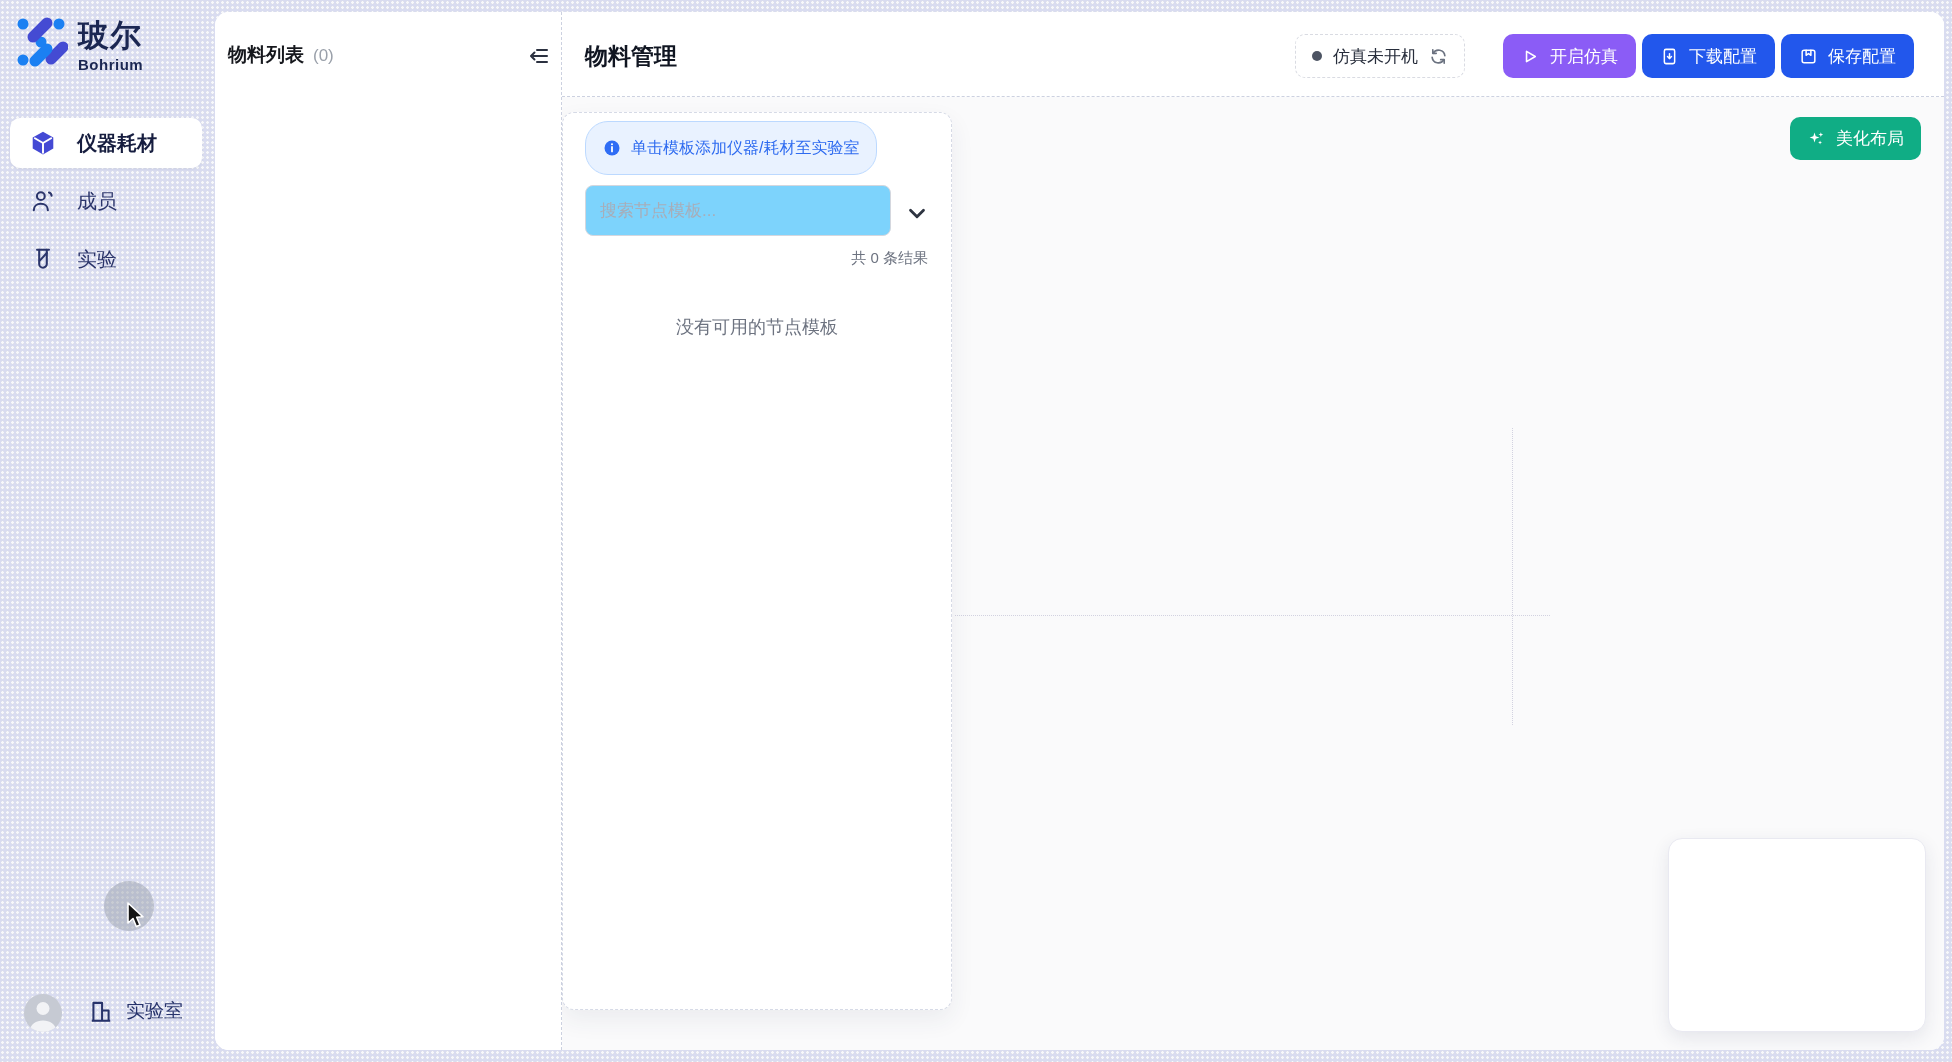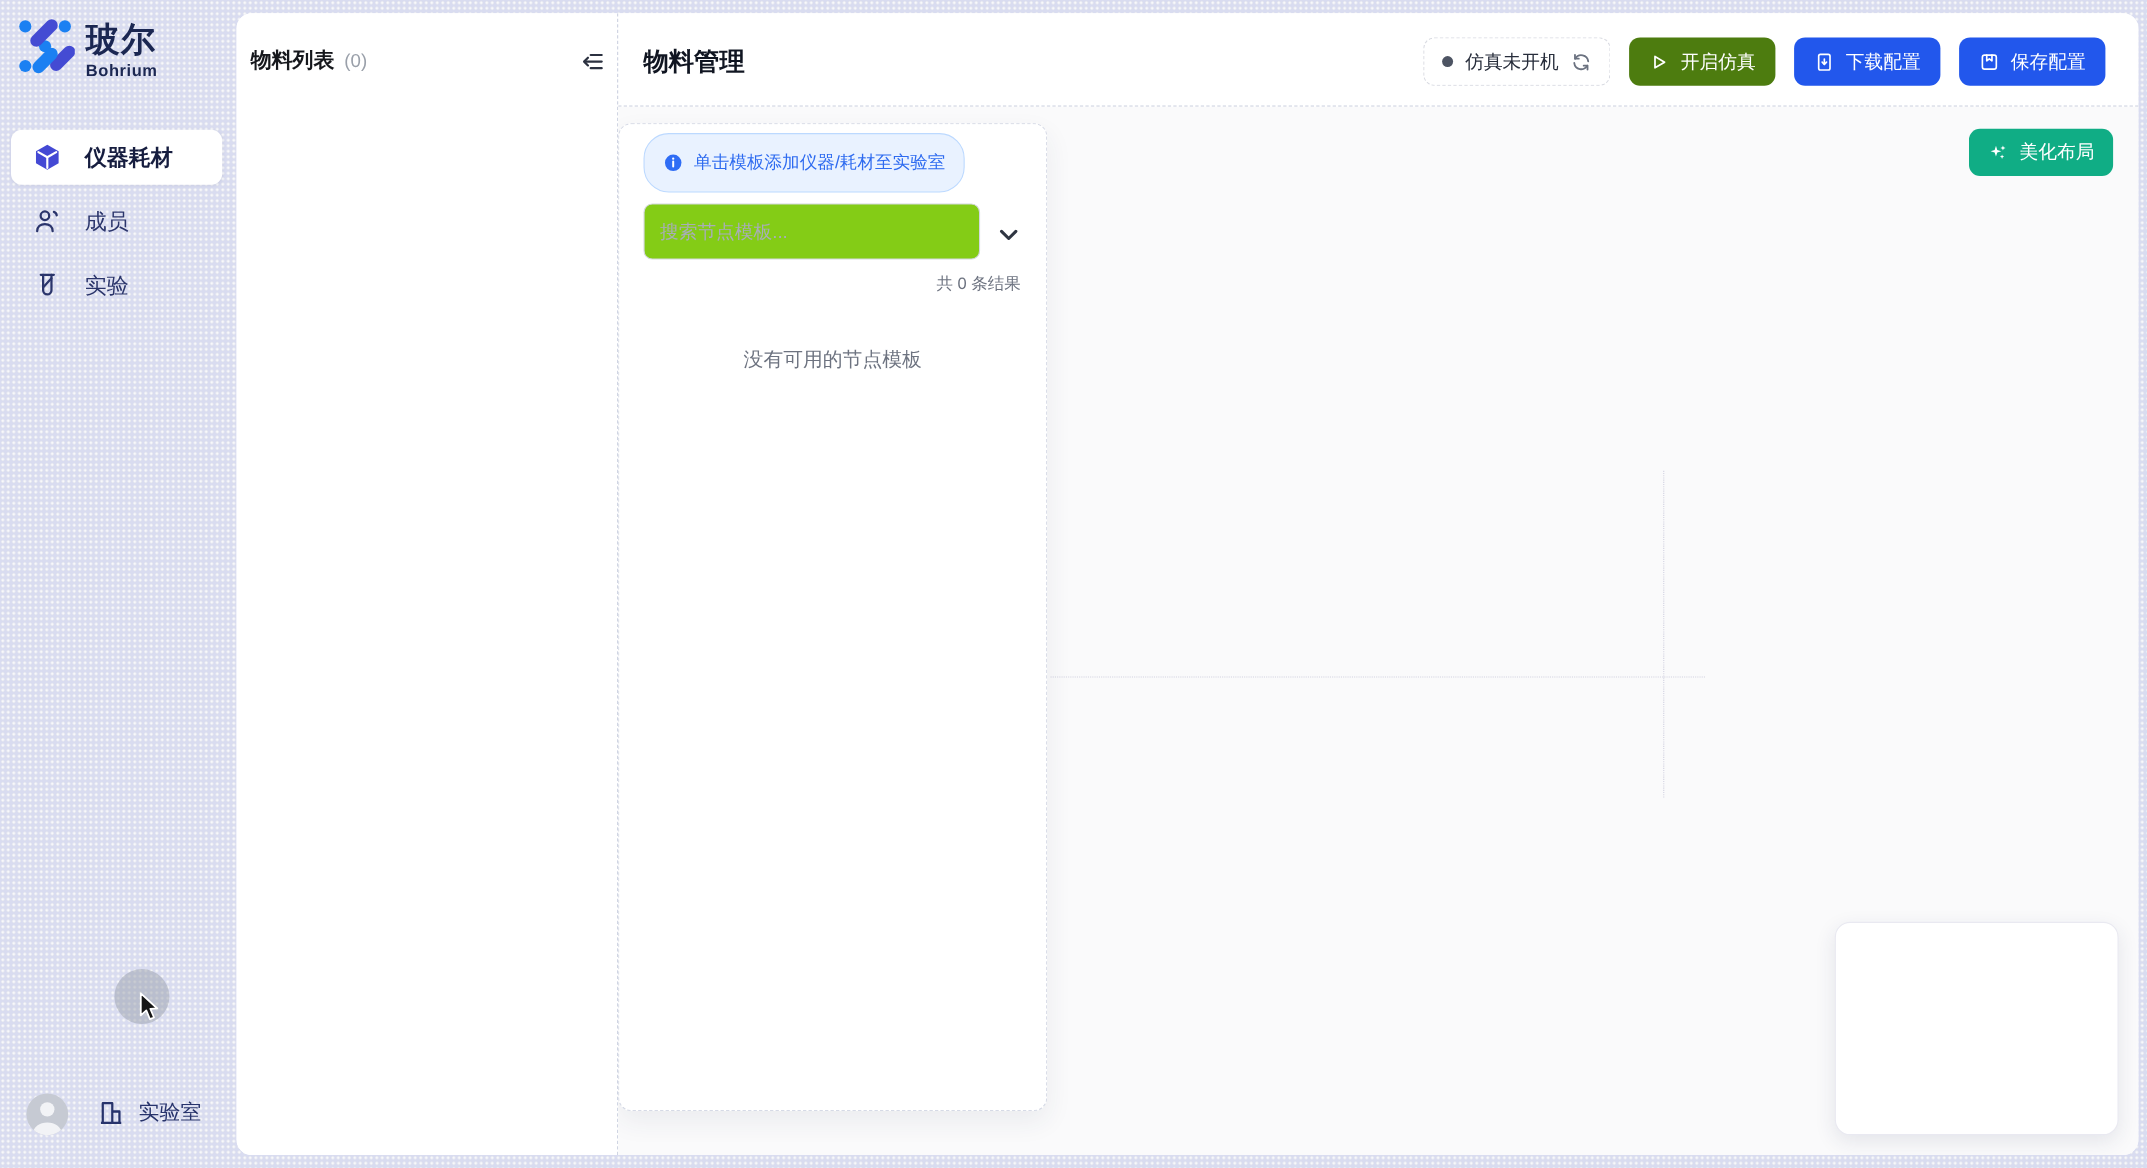--- a/index.html
+++ b/index.html
@@ -33,33 +33,33 @@
   .main-card { position:absolute; left:215px; top:12px; width:1729px; height:1038px; background:#ffffff; border-radius:14px; display:flex; overflow:hidden; }
   .materials-panel { width:347px; flex:0 0 347px; position:relative; border-right:1px dashed #ccd1e0; background:#fff; }
   .materials-header { position:absolute; left:13px; top:30px; display:flex; align-items:baseline; gap:9px; }
   .materials-title { font-size:19px; font-weight:700; color:#16181d; }
   .materials-count { font-size:17px; color:#9aa0aa; }
   .collapse-btn { position:absolute; left:312px; top:32px; width:24px; height:24px; cursor:pointer; }
   
   .right-sec { flex:1; display:flex; flex-direction:column; min-width:0; }
   .topbar { height:85px; flex:0 0 85px; display:flex; align-items:center; padding:4px 30px 0 23px; border-bottom:1px dashed #ccd1e0; background:#fff; }
   .page-title { font-size:23px; font-weight:700; color:#101521; }
-  .topbar-actions { margin-left:auto; display:flex; align-items:center; gap:17px; }
+  .topbar-actions { margin-left:auto; display:flex; align-items:center; gap:6px; }
   .status-pill { height:44px; display:inline-flex; align-items:center; gap:11px; padding:0 16px; border:1px dashed #d9dbe2; border-radius:10px; background:#fff; cursor:default; }
   .status-dot { width:10px; height:10px; border-radius:50%; background:#4d5463; }
   .status-text { font-size:17px; color:#272d3b; font-weight:500; }
   .btn { height:44px; display:inline-flex; align-items:center; gap:10px; padding:0 18px; border:none; border-radius:10px; font-size:17px; font-weight:500; color:#fff; cursor:pointer; font-family:inherit; }
-  .btn-green { background:#4d7c0f; }
+  .btn-green { background:#8b5cf6;margin-left:32px; }
   .btn-blue { background:#2257ec; }
   
   .canvas { flex:1; position:relative; background:#fafafb; overflow:hidden; }
   .tpl-panel { position:absolute; left:0; top:15px; width:390px; height:898px; background:#fff; border:1px dashed #d6dae6; border-radius:12px; box-shadow:0 10px 24px rgba(40,50,90,.07); }
   .hint-banner { position:absolute; left:22px; top:8px; height:54px; display:inline-flex; align-items:center; gap:10px; padding:0 17px; background:#e9f2ff; border:1px solid #bcd9ff; border-radius:23px; }
   .hint-banner span { font-size:16px; color:#2e6bf0; }
-  .tpl-search { position:absolute; left:22px; top:72px; width:306px; height:51px; border:1px solid #d4d7de; border-radius:8px; padding:0 14px; font-size:17px; color:#2b3140; background:#84cc16; font-family:inherit; outline:none; }
+  .tpl-search { position:absolute; left:22px; top:72px; width:306px; height:51px; border:1px solid #d4d7de; border-radius:8px; padding:0 14px; font-size:17px; color:#2b3140; background:#7dd3fc; font-family:inherit; outline:none; }
   .tpl-search::placeholder { color:#a8adb8; }
   .tpl-chevron { position:absolute; left:341px; top:87px; width:26px; height:26px; cursor:pointer; }
   .tpl-results { position:absolute; right:23px; top:136px; font-size:15px; color:#6d7380; }
   .tpl-empty { position:absolute; left:0; top:202px; width:100%; text-align:center; font-size:18px; color:#6d7380; }
   .beautify-btn { position:absolute; left:1228px; top:20px; height:43px; display:inline-flex; align-items:center; gap:10px; padding:0 17px; background:#10ad85; border:none; border-radius:10px; font-size:17px; font-weight:500; color:#fff; cursor:pointer; font-family:inherit; }
   .guide-h { position:absolute; left:393px; top:518px; width:595px; height:0; border-top:1px dotted #d2d2e0; }
   .guide-v { position:absolute; left:950px; top:331px; width:0; height:297px; border-left:1px dotted #d2d2e0; }
   .minimap { position:absolute; left:1106px; top:741px; width:258px; height:194px; background:#fff; border:1px solid #e9e9f1; border-radius:14px; box-shadow:0 6px 18px rgba(40,50,90,.10); }
   .cursor { position:absolute; left:126px; top:901px; z-index:50; }
 </style>

